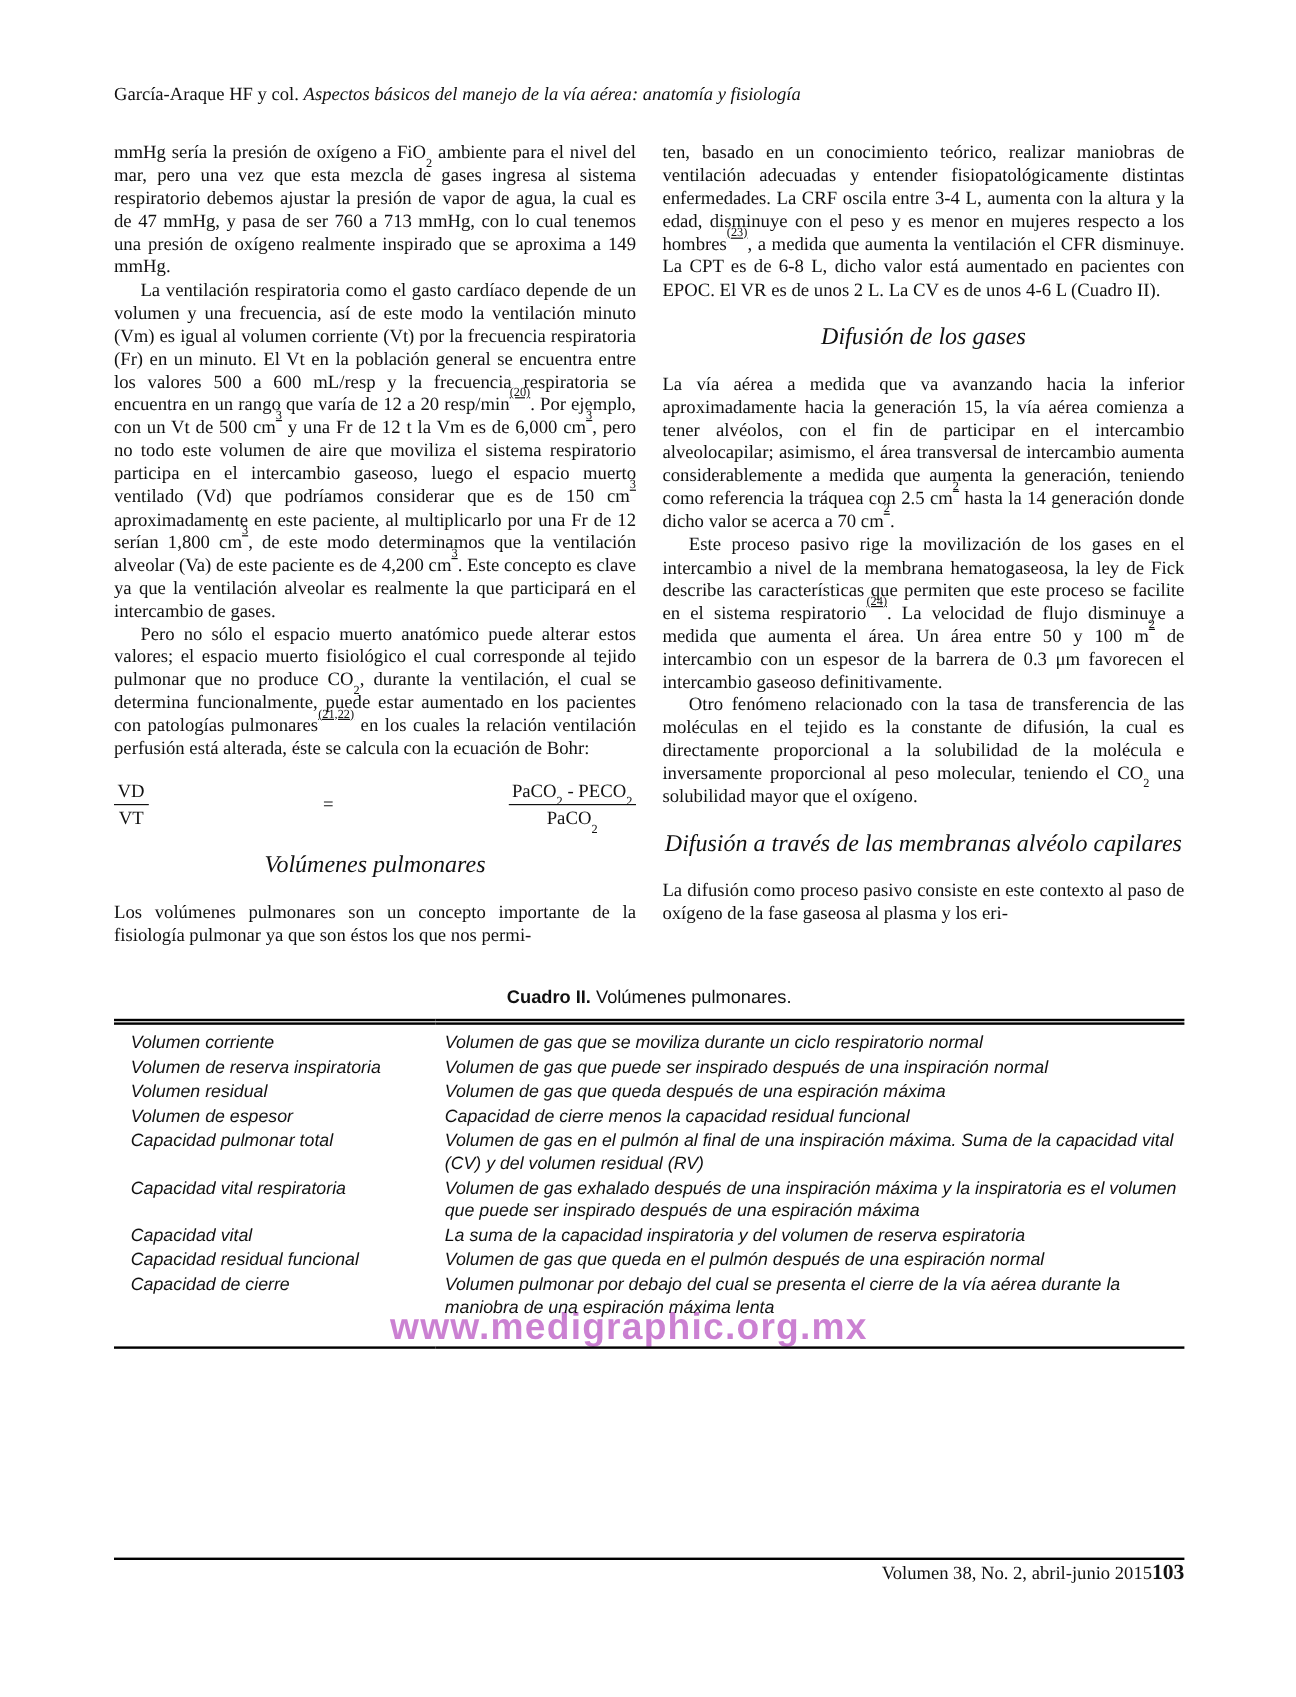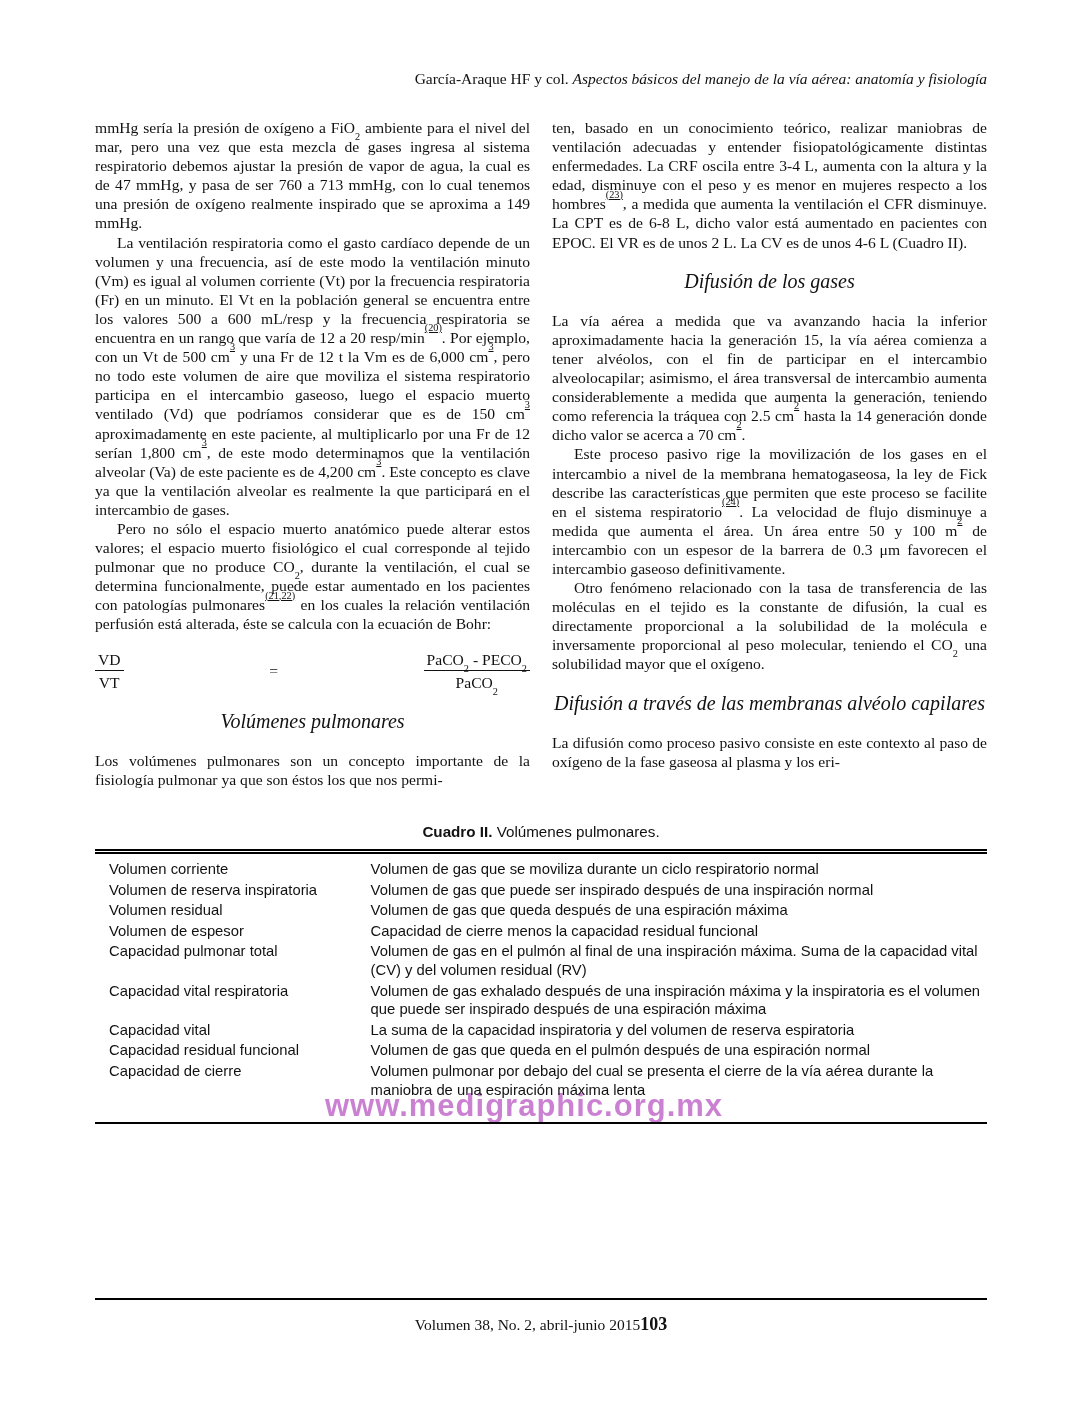--- a/index.html
+++ b/index.html
@@ -13,21 +13,20 @@
     overflow: hidden;
   }
   .page {
     position: absolute;
     left: 95px;
     right: 93px;
     top: 70px;
   }
   
   .running-head {
-    text-align: right;
     font-size: 15.5px;
     margin-bottom: 30px;
     white-space: nowrap;
   }
   .running-head .it { font-style: italic; }
   
   .columns {
     display: flex;
     gap: 22px;
   }
@@ -75,20 +74,21 @@
     width: 100%;
     border-collapse: collapse;
     border-top: 5px double #000;
     border-bottom: 2px solid #000;
     font-size: 14.8px;
     line-height: 18.6px;
   }
   table.lung-volumes td {
     vertical-align: top;
     padding: 1px 6px 1px 14px;
+    font-style: italic;
   }
   table.lung-volumes td.term { width: 30%; padding-left: 14px; }
   table.lung-volumes td.def  { width: 70%; padding-left: 8px; margin-left: 13px; }
   table.lung-volumes tr:first-child td { padding-top: 6px; }
   table.lung-volumes tr:last-child td { padding-bottom: 23px; }
   
   .watermark {
     position: absolute;
     left: 325px;
     top: 1088px;
@@ -100,23 +100,22 @@
     opacity: 0.55;
     white-space: nowrap;
   }
   
   .footer {
     position: absolute;
     left: 95px;
     right: 93px;
     top: 1298px;
     border-top: 2.5px solid #000;
-    padding-top: 14px;
     display: flex;
-    justify-content: center;
+    justify-content: flex-end;
     align-items: baseline;
   }
   .footer .issue { font-size: 15.5px; }
   .footer .pageno { font-size: 18px; font-weight: bold; }
 </style>
 </head>
 <body>
 
 <div class="watermark">www.medigraphic.org.mx</div>
 

